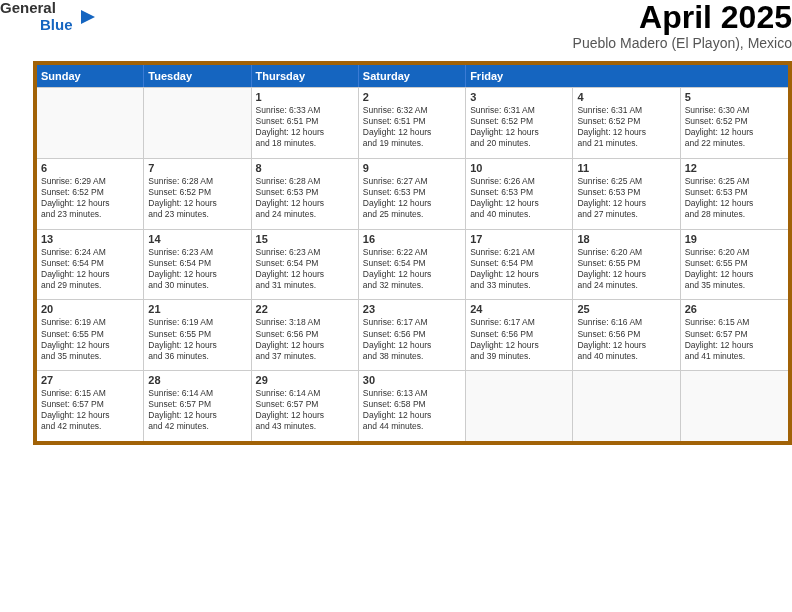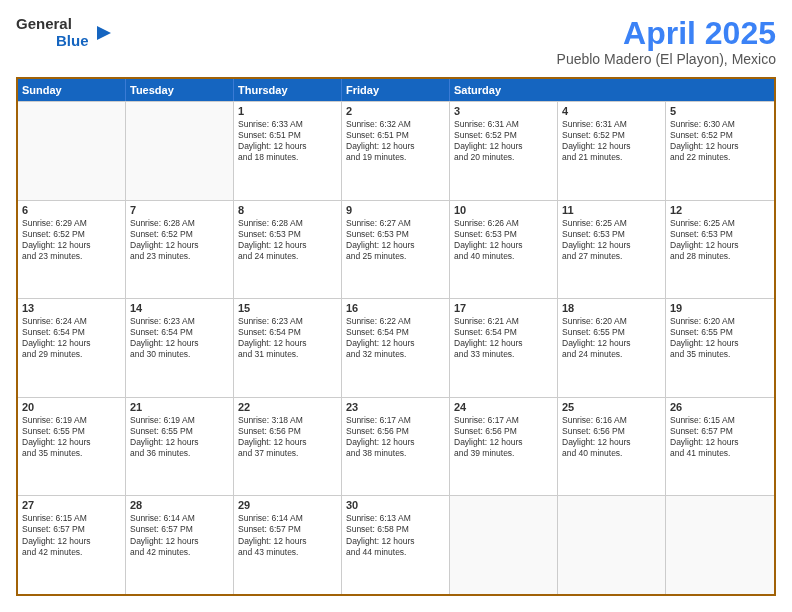--- a/index.html
+++ b/index.html
@@ -5,54 +5,54 @@
     * { margin: 0; padding: 0; box-sizing: border-box; }
     body {
       width: 792px;
       height: 612px;
       font-family: Arial, sans-serif;
       background: #fff;
       overflow: hidden;
     }
     .page {
       width: 792px;
-      height: 612px;
-      padding: 16px;
+      height: 445px;
       display: flex;
       flex-direction: column;
     }
     .header {
       display: flex;
       justify-content: space-between;
       align-items: flex-start;
       margin-bottom: 10px;
     }
     .logo {
       display: flex;
       align-items: center;
       gap: 4px;
     }
     .title-area {
       text-align: right;
     }
     .main-title {
       font-size: 32px;
       font-weight: bold;
-      color: #3b82f6;
+      color: #000000;
       line-height: 1.1;
     }
     .subtitle {
       font-size: 14px;
       color: #555;
     }
     .calendar {
       flex: 1;
       display: flex;
       flex-direction: column;
-      border: 2px solid #a16207;
+      border: 4px solid #a16207;
+      margin-left: 33px;
     }
     .cal-header {
       display: grid;
       grid-template-columns: repeat(7, 1fr);
       background: #1565c0;
     }
     .cal-header-cell {
       color: #fff;
       font-size: 11px;
       font-weight: bold;
@@ -113,22 +113,22 @@
       <div class="main-title">April 2025</div>
       <div class="subtitle">Pueblo Madero (El Playon), Mexico</div>
     </div>
   </div>
 
   <div class="calendar">
     <div class="cal-header" id="cal-header">
         <div class="cal-header-cell">Sunday</div>
         <div class="cal-header-cell">Tuesday</div>
         <div class="cal-header-cell">Thursday</div>
+        <div class="cal-header-cell">Saturday</div>
         <div class="cal-header-cell">Friday</div>
-        <div class="cal-header-cell">Saturday</div>
       </div>
     <div class="cal-body" id="cal-body">
         <div class="cal-row">
           <div class="cal-cell empty"></div>
           <div class="cal-cell empty"></div>
           <div class="cal-cell">
             <span class="day-num">1</span>
             <span class="cell-line">Sunrise: 6:33 AM</span>
             <span class="cell-line">Sunset: 6:51 PM</span>
             <span class="cell-line">Daylight: 12 hours</span>

